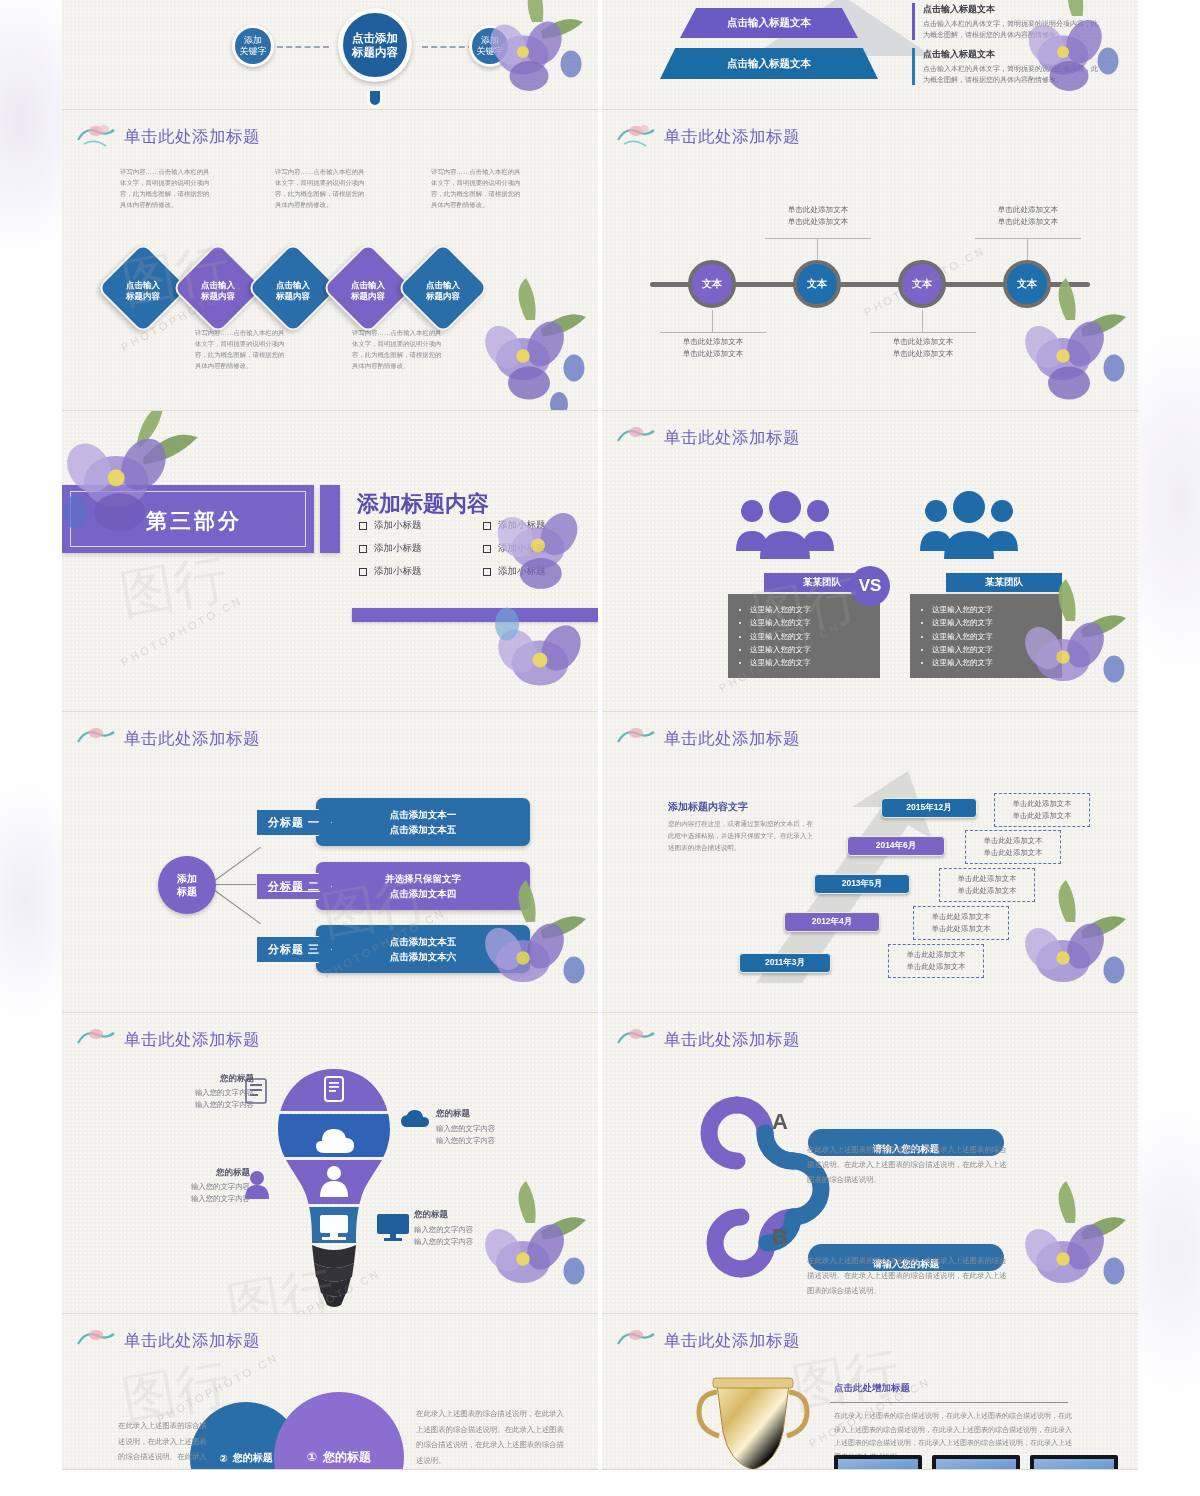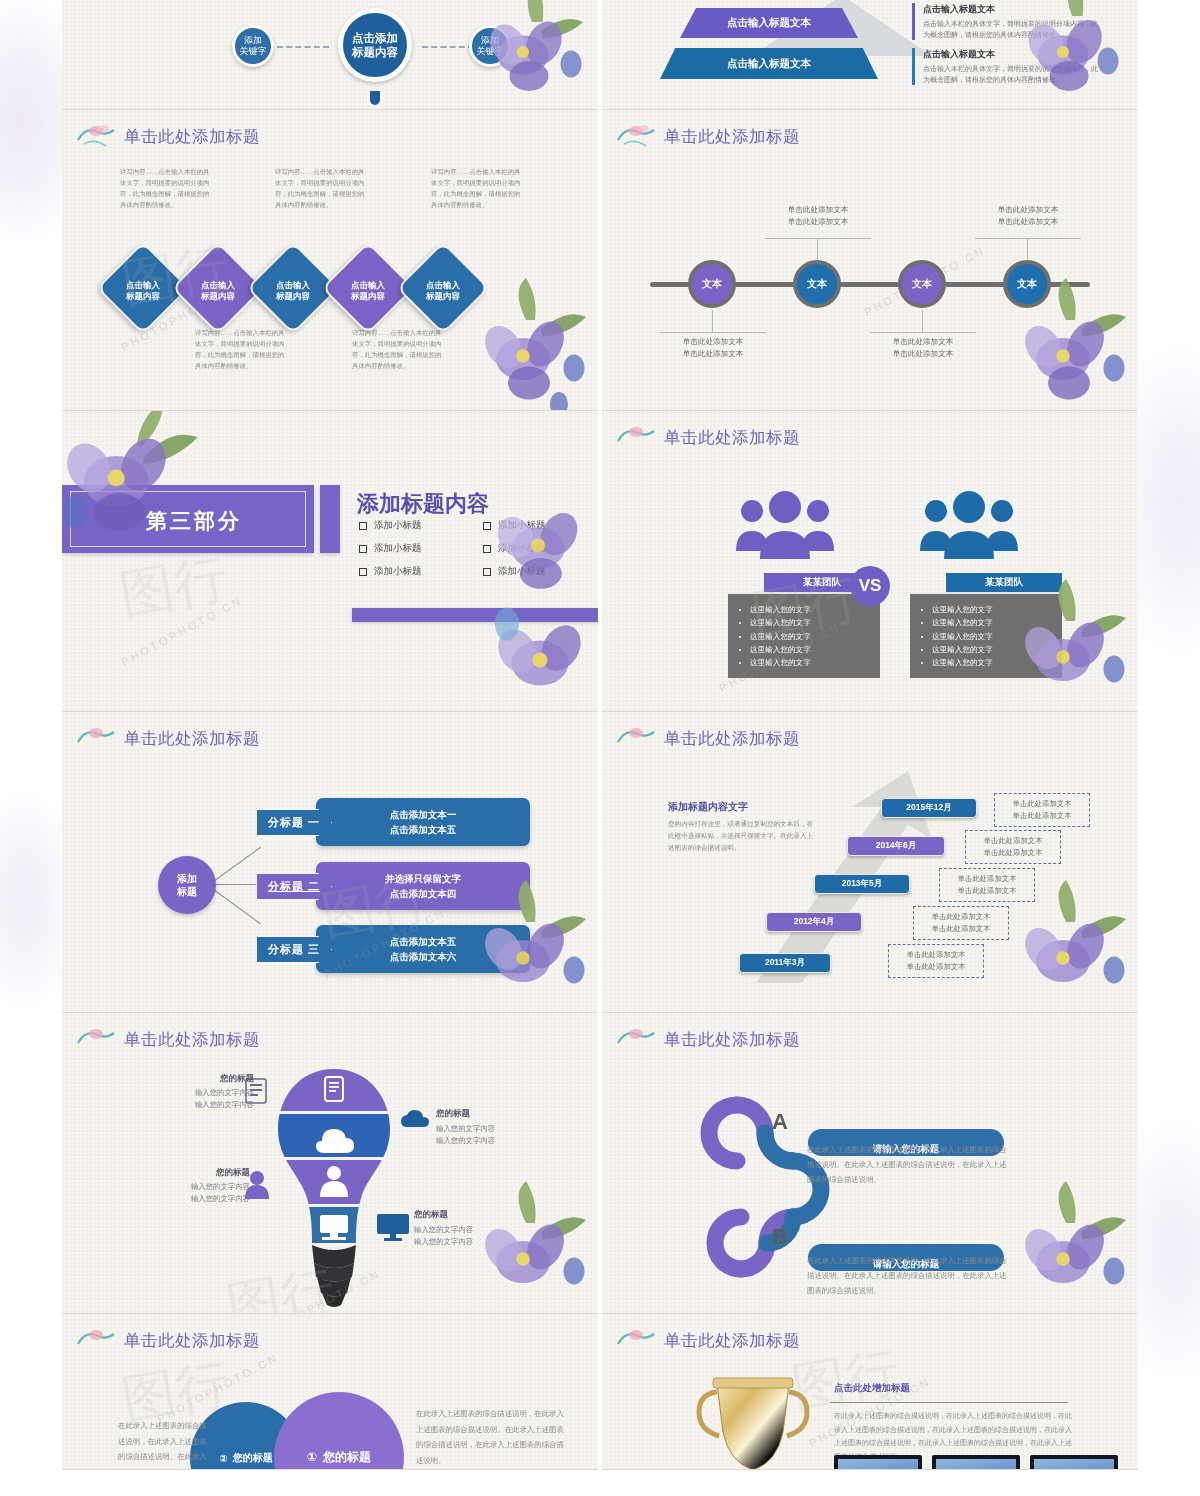--- a/index.html
+++ b/index.html
@@ -577,21 +577,21 @@
       <svg class="arrow-bg" style="left:130px;top:55px;width:260px;height:220px;" viewBox="0 0 260 220">
         <path d="M24 216 L150 40 L120 40 L176 4 L200 72 L176 58 L70 216 Z" fill="#d6d6d4" opacity=".85"></path>
       </svg>
 
       <div class="s8-h" style="left:66px;top:88px;">添加标题内容文字</div>
       <div class="s8-p" style="left:66px;top:106px;">您的内容打在这里，或者通过复制您的文本后，在此框中选择粘贴，并选择只保留文字。在此录入上述图表的综合描述说明。</div>
 
       <div class="step b" style="left:137px;top:241px;width:92px;">
           <span>2011年3月</span>
         </div>
-      <div class="step p" style="left:164px;top:200px;width:96px;">
+      <div class="step p" style="left:182px;top:200px;width:96px;">
           <span>2012年4月</span>
         </div>
       <div class="step b" style="left:212px;top:162px;width:96px;">
           <span>2013年5月</span>
         </div>
       <div class="step p" style="left:245px;top:124px;width:98px;">
           <span>2014年6月</span>
         </div>
       <div class="step b" style="left:279px;top:86px;width:96px;">
           <span>2015年12月</span>

